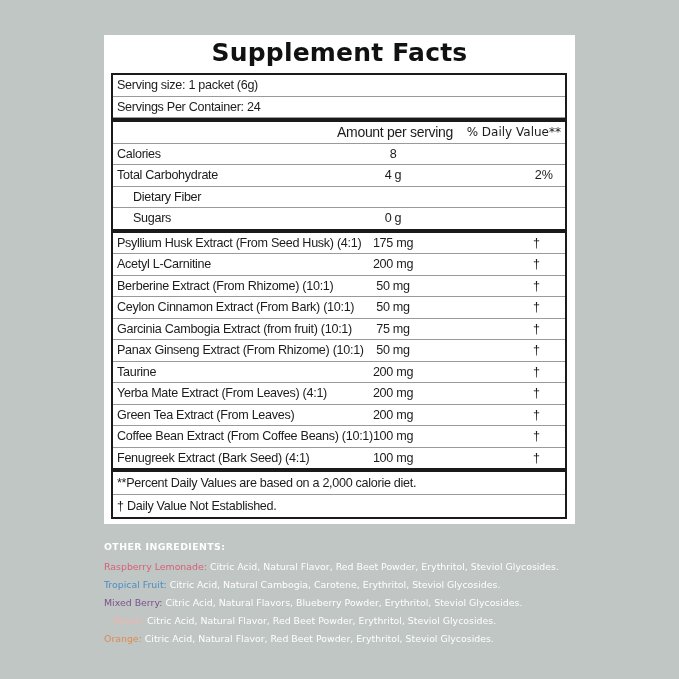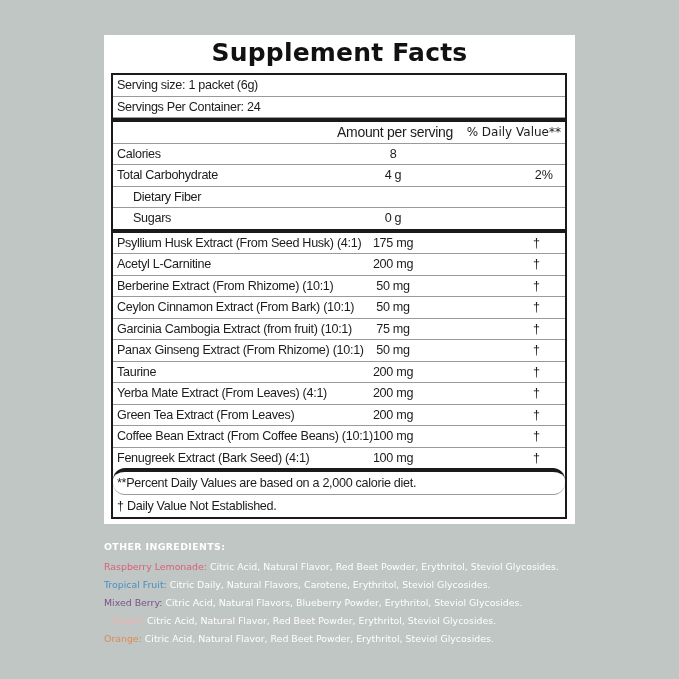--- a/index.html
+++ b/index.html
@@ -47,21 +47,21 @@
   .row.last { border-bottom: none; }
   .row.thick-top { border-top: 4px solid #1a1a1a; }
   .row .name { position: absolute; left: 4px; letter-spacing: -0.3px; }
   .row .name.indent { left: 20px; }
   .row .amt { position: absolute; left: 220px; width: 120px; text-align: center; letter-spacing: -0.3px; }
   .row .dv { position: absolute; right: 12px; width: 100px; text-align: right; }
   .row .dag { position: absolute; left: 420px; }
   .row .hdr-amt { position: absolute; left: 224px; letter-spacing: -0.3px; font-size: 14px; }
   .row .hdr-dv { position: absolute; right: 4px; font-family: "DejaVu Sans", sans-serif; font-size: 12px; }
   .ing .amt { left: 240px; width: 80px; }
-  .row.tall { height: 22px; line-height: 22px; border-radius: 12px; }
+  .row.tall { height: 22px; line-height: 22px; }
   .other {
     position: absolute;
     left: 104px; top: 540px;
     font-family: "DejaVu Sans", sans-serif;
     font-size: 9.4px;
     color: #ffffff;
   }
   .other .heading {
     font-weight: bold;
     letter-spacing: 0.4px;
@@ -172,21 +172,21 @@
     </div>
   </div>
 </div>
 
 <div class="other">
   <div class="heading">OTHER INGREDIENTS:</div>
   <div class="line">
     <span class="flavor" style="color:#d9607a;">Raspberry Lemonade:</span><span> Citric Acid, Natural Flavor, Red Beet Powder, Erythritol, Steviol Glycosides.</span>
   </div>
   <div class="line">
-    <span class="flavor" style="color:#4a8fc4;">Tropical Fruit:</span><span> Citric Daily, Natural Flavors, Carotene, Erythritol, Steviol Glycosides.</span>
+    <span class="flavor" style="color:#4a8fc4;">Tropical Fruit:</span><span> Citric Acid, Natural Cambogia, Carotene, Erythritol, Steviol Glycosides.</span>
   </div>
   <div class="line">
     <span class="flavor" style="color:#7d4f8f;">Mixed Berry:</span><span> Citric Acid, Natural Flavors, Blueberry Powder, Erythritol, Steviol Glycosides.</span>
   </div>
   <div class="line">
     <span class="flavor" style="color:#f2b4b0;margin-left:9px;">Peach:</span><span> Citric Acid, Natural Flavor, Red Beet Powder, Erythritol, Steviol Glycosides.</span>
   </div>
   <div class="line">
     <span class="flavor" style="color:#e08a55;">Orange:</span><span> Citric Acid, Natural Flavor, Red Beet Powder, Erythritol, Steviol Glycosides.</span>
   </div>

